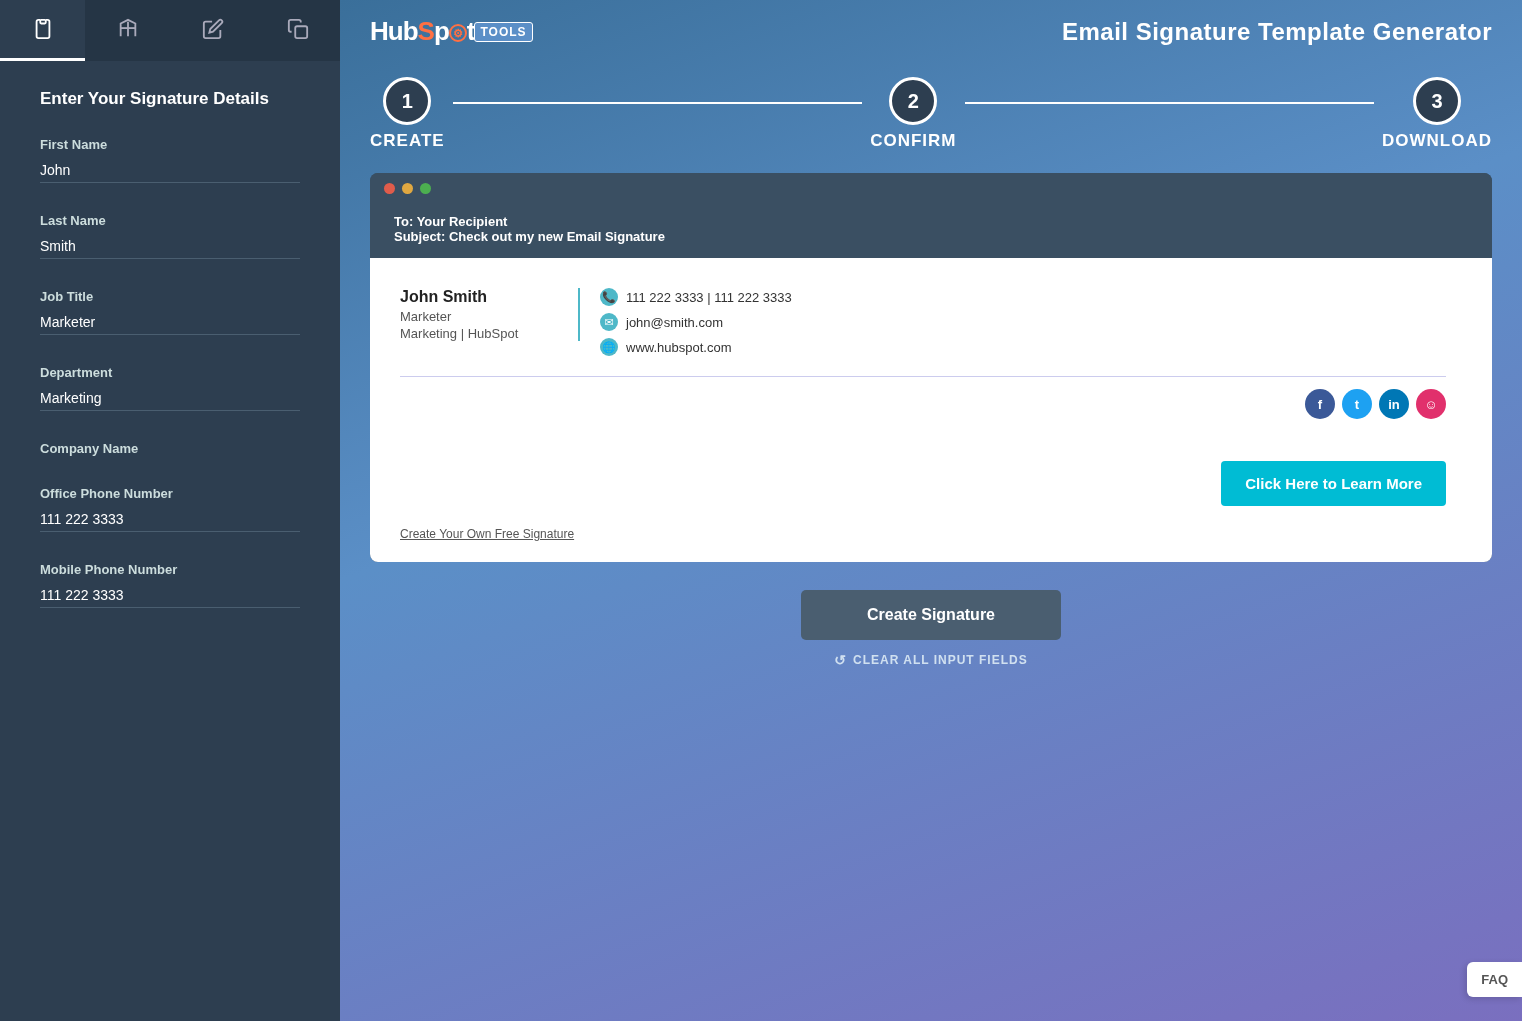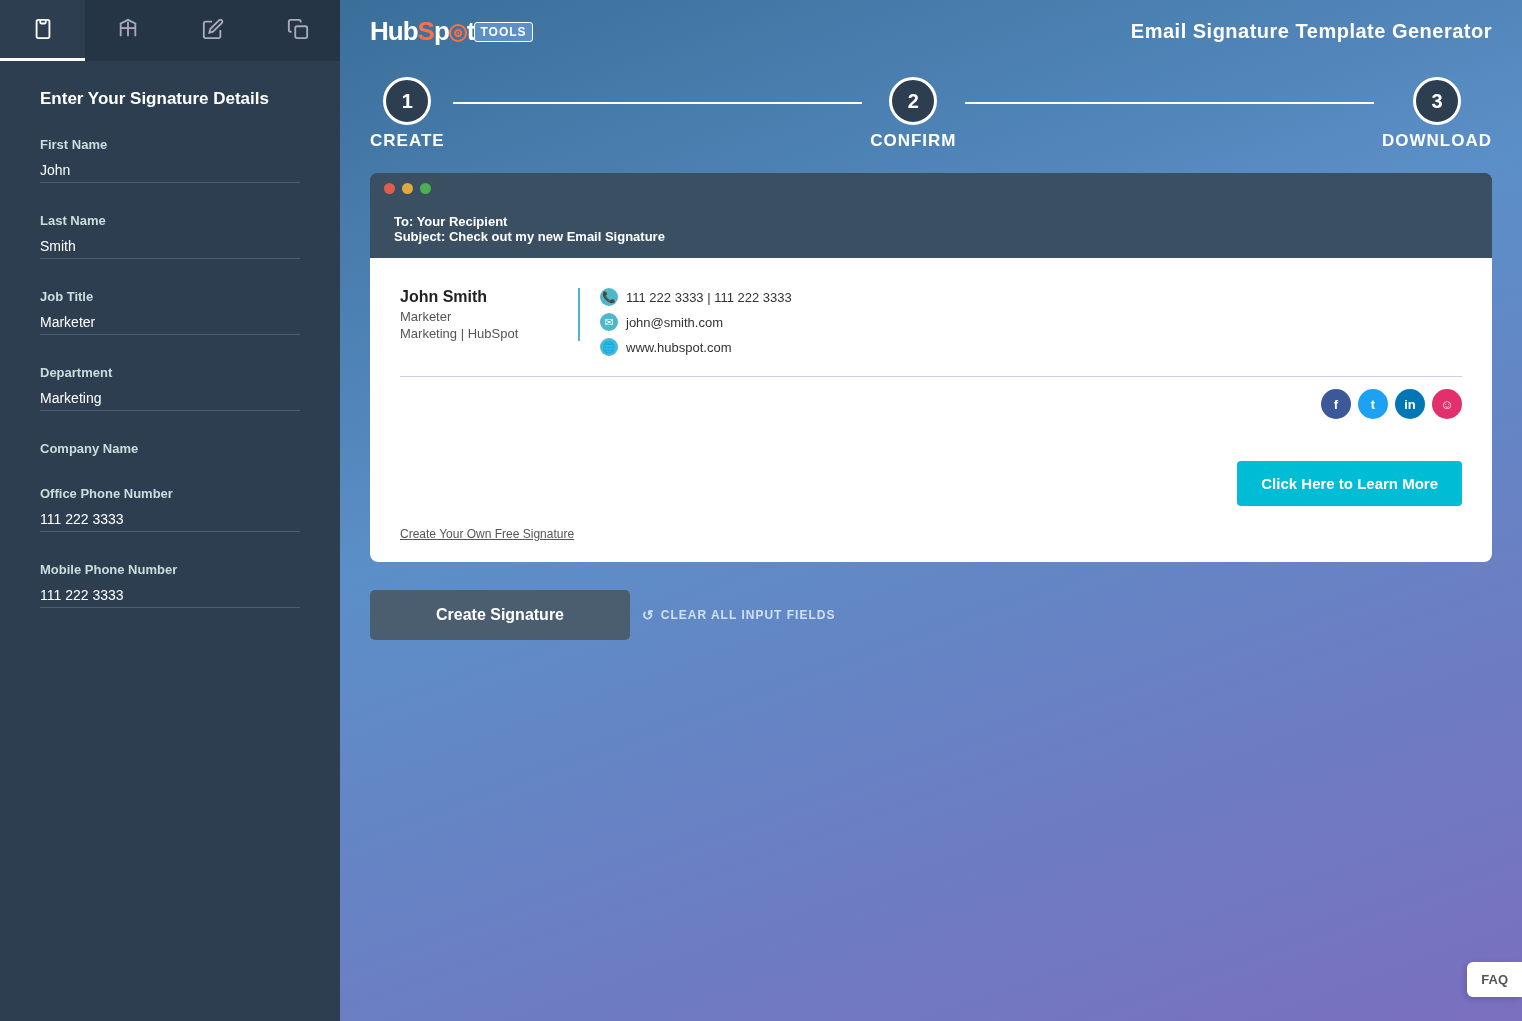--- a/index.html
+++ b/index.html
@@ -101,21 +101,21 @@
       color: #fff;
       font-size: 12px;
       font-weight: bold;
       border: 1.5px solid #fff;
       border-radius: 3px;
       padding: 2px 5px;
       letter-spacing: 1px;
     }
     .header-title {
       color: #fff;
-      font-size: 20px;
+      font-size: 24px;
       font-weight: bold;
       letter-spacing: 0.5px;
     }
 
     
     .steps-row {
       display: flex;
       align-items: center;
       justify-content: center;
       padding: 18px 0 22px 0;
@@ -178,21 +178,21 @@
     .preview-email-header {
       background: #3a4f62;
       padding: 10px 24px 14px 24px;
       color: #d0dce8;
       font-size: 13px;
     }
     .preview-email-header span { font-weight: bold; color: #fff; }
 
     .preview-email-body {
       background: #fff;
-      padding: 30px 30px 20px 30px;
+      padding: 30px 46px 20px 30px;
     }
 
     
     .signature-card {
       display: flex;
       gap: 0;
       align-items: flex-start;
       margin-bottom: 20px;
     }
     .sig-left {
@@ -282,21 +282,21 @@
       border-radius: 4px;
       cursor: pointer;
       text-align: center;
       min-width: 220px;
       margin-top: 42px;
     }
 
     
     .actions-row {
       display: flex;
-      flex-direction: row;
+      flex-direction: column;
       align-items: center;
       gap: 12px;
       margin-top: 8px;
     }
     .create-sig-btn {
       background: #4a5e70;
       color: #fff;
       border: none;
       padding: 16px 48px;
       font-size: 16px;

